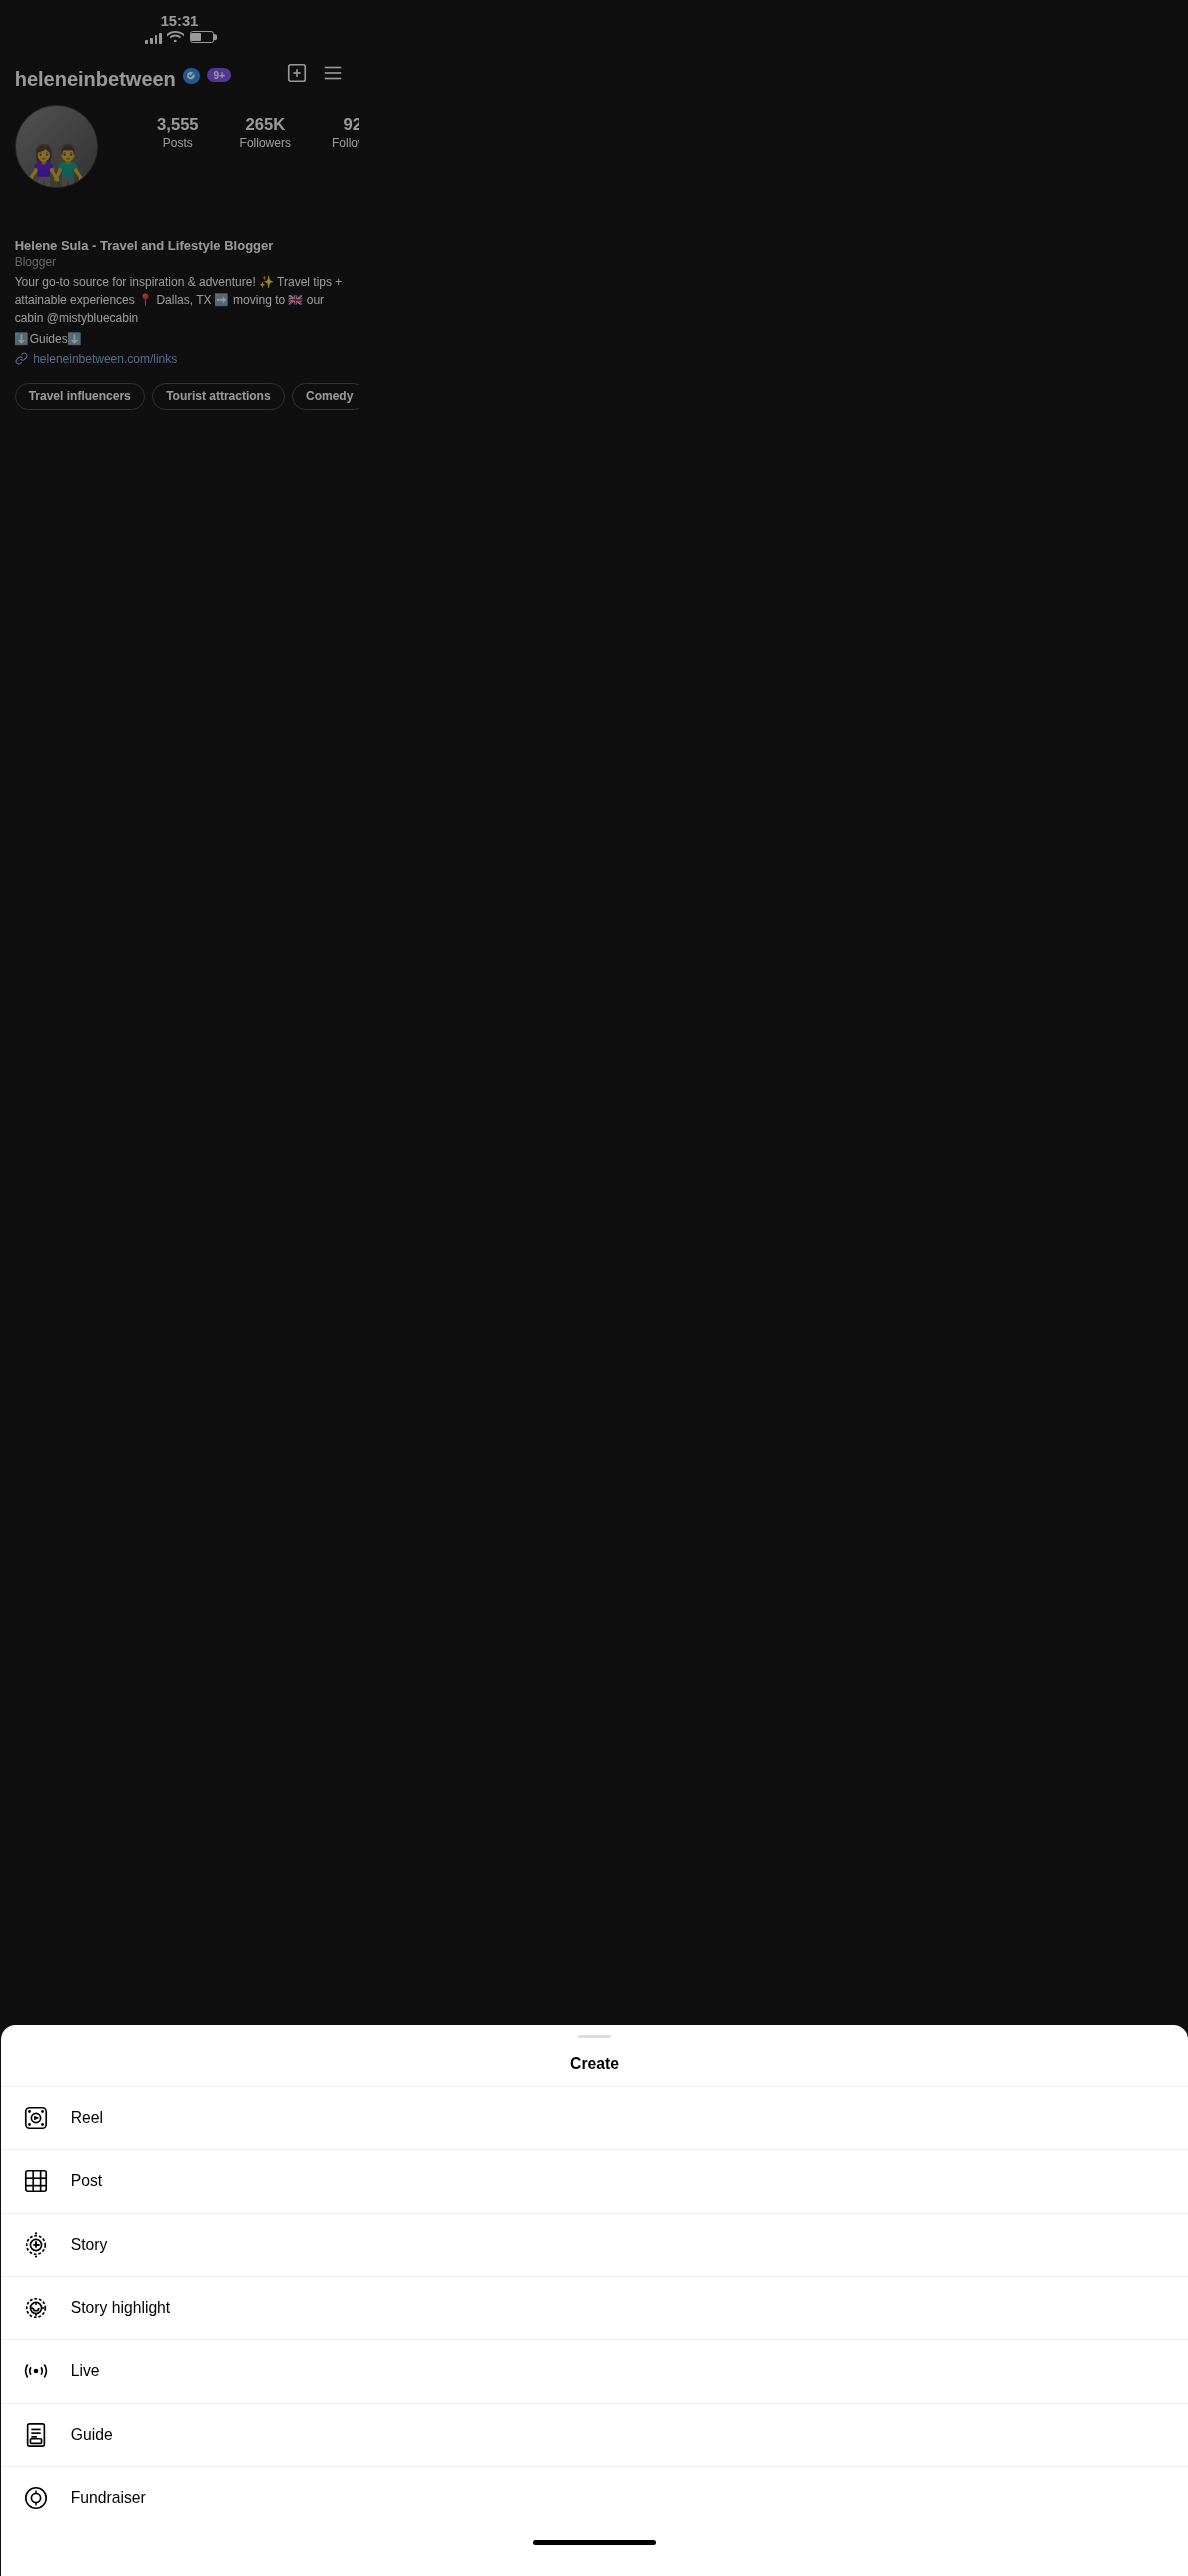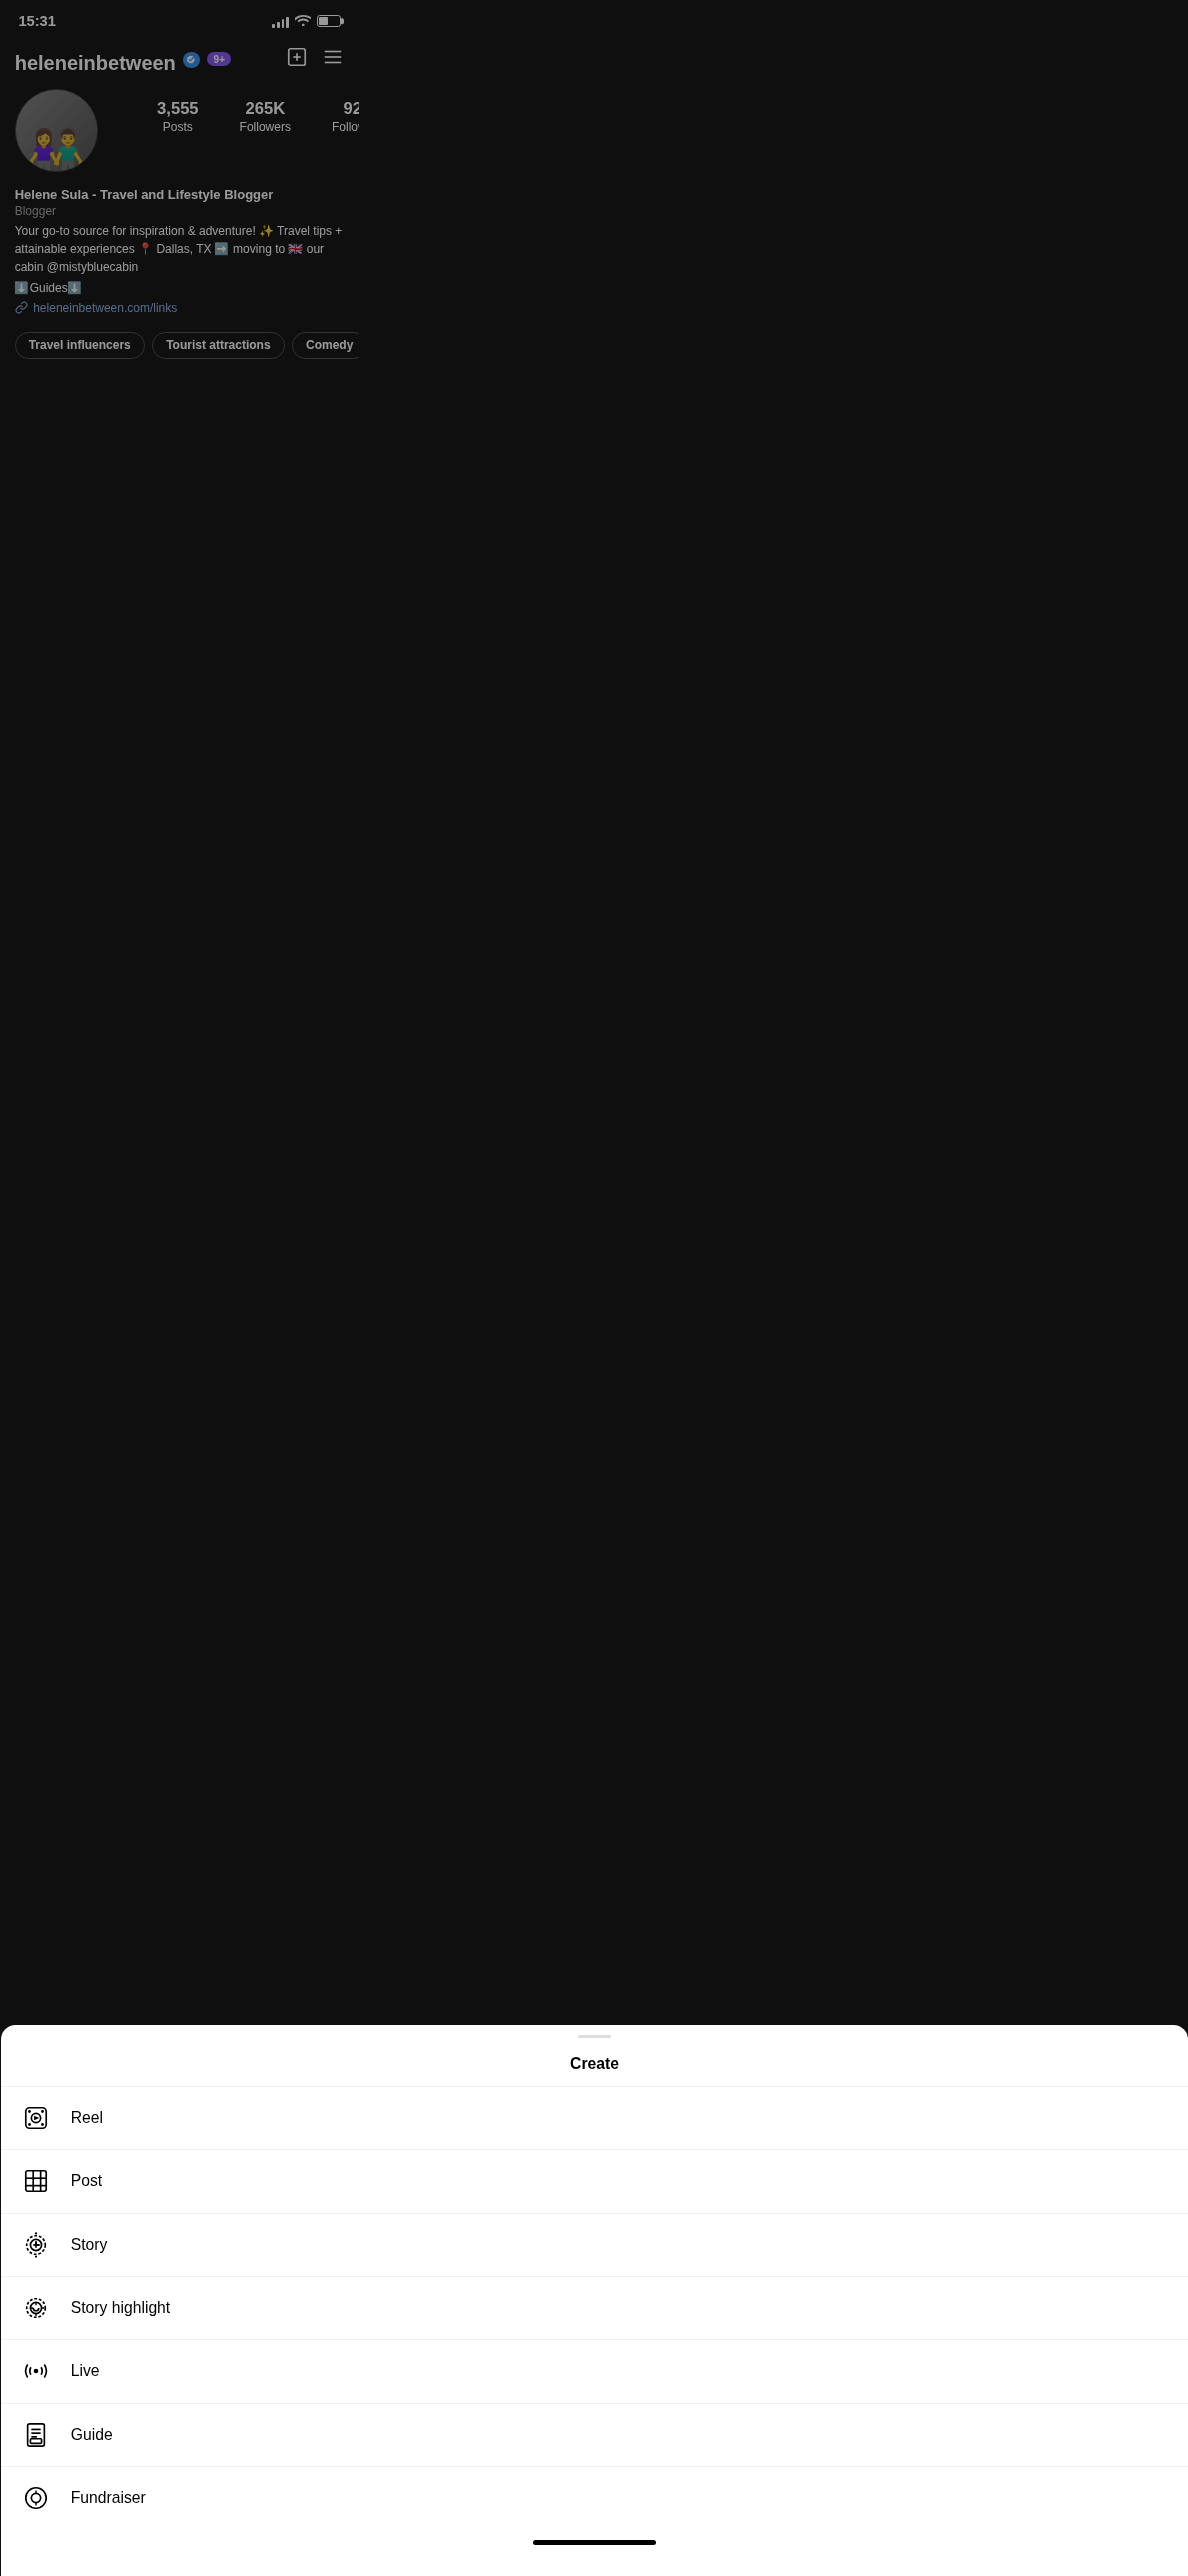--- a/index.html
+++ b/index.html
@@ -14,20 +14,21 @@
       overflow-x: hidden;
     }
 
     
     .status-bar {
       display: flex;
       justify-content: space-between;
       align-items: center;
       padding: 13px 18.4px 7.4px;
       color: #fff;
+      flex-direction: column;
     }
 
     .status-time {
       font-size: 14.7px;
       font-weight: 600;
       color: #fff;
     }
 
     .status-icons {
       display: flex;
@@ -197,20 +198,21 @@
     }
 
     .stat-label {
       font-size: 12px;
       color: #fff;
     }
 
     
     .bio-section {
       padding: 3.7px 14.7px 9.2px;
+      margin-top: 35px;
     }
 
     .bio-name {
       font-size: 13px;
       font-weight: 700;
       color: #fff;
       margin-bottom: 1.8px;
     }
 
     .bio-category {

